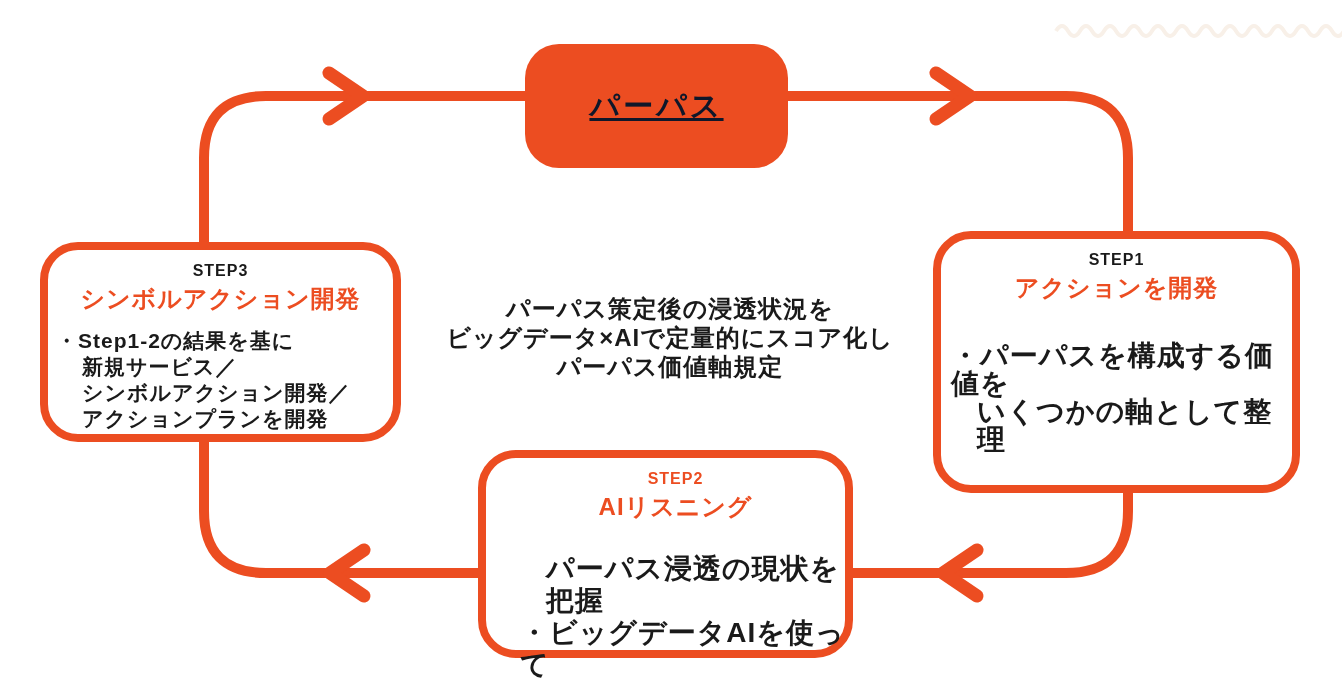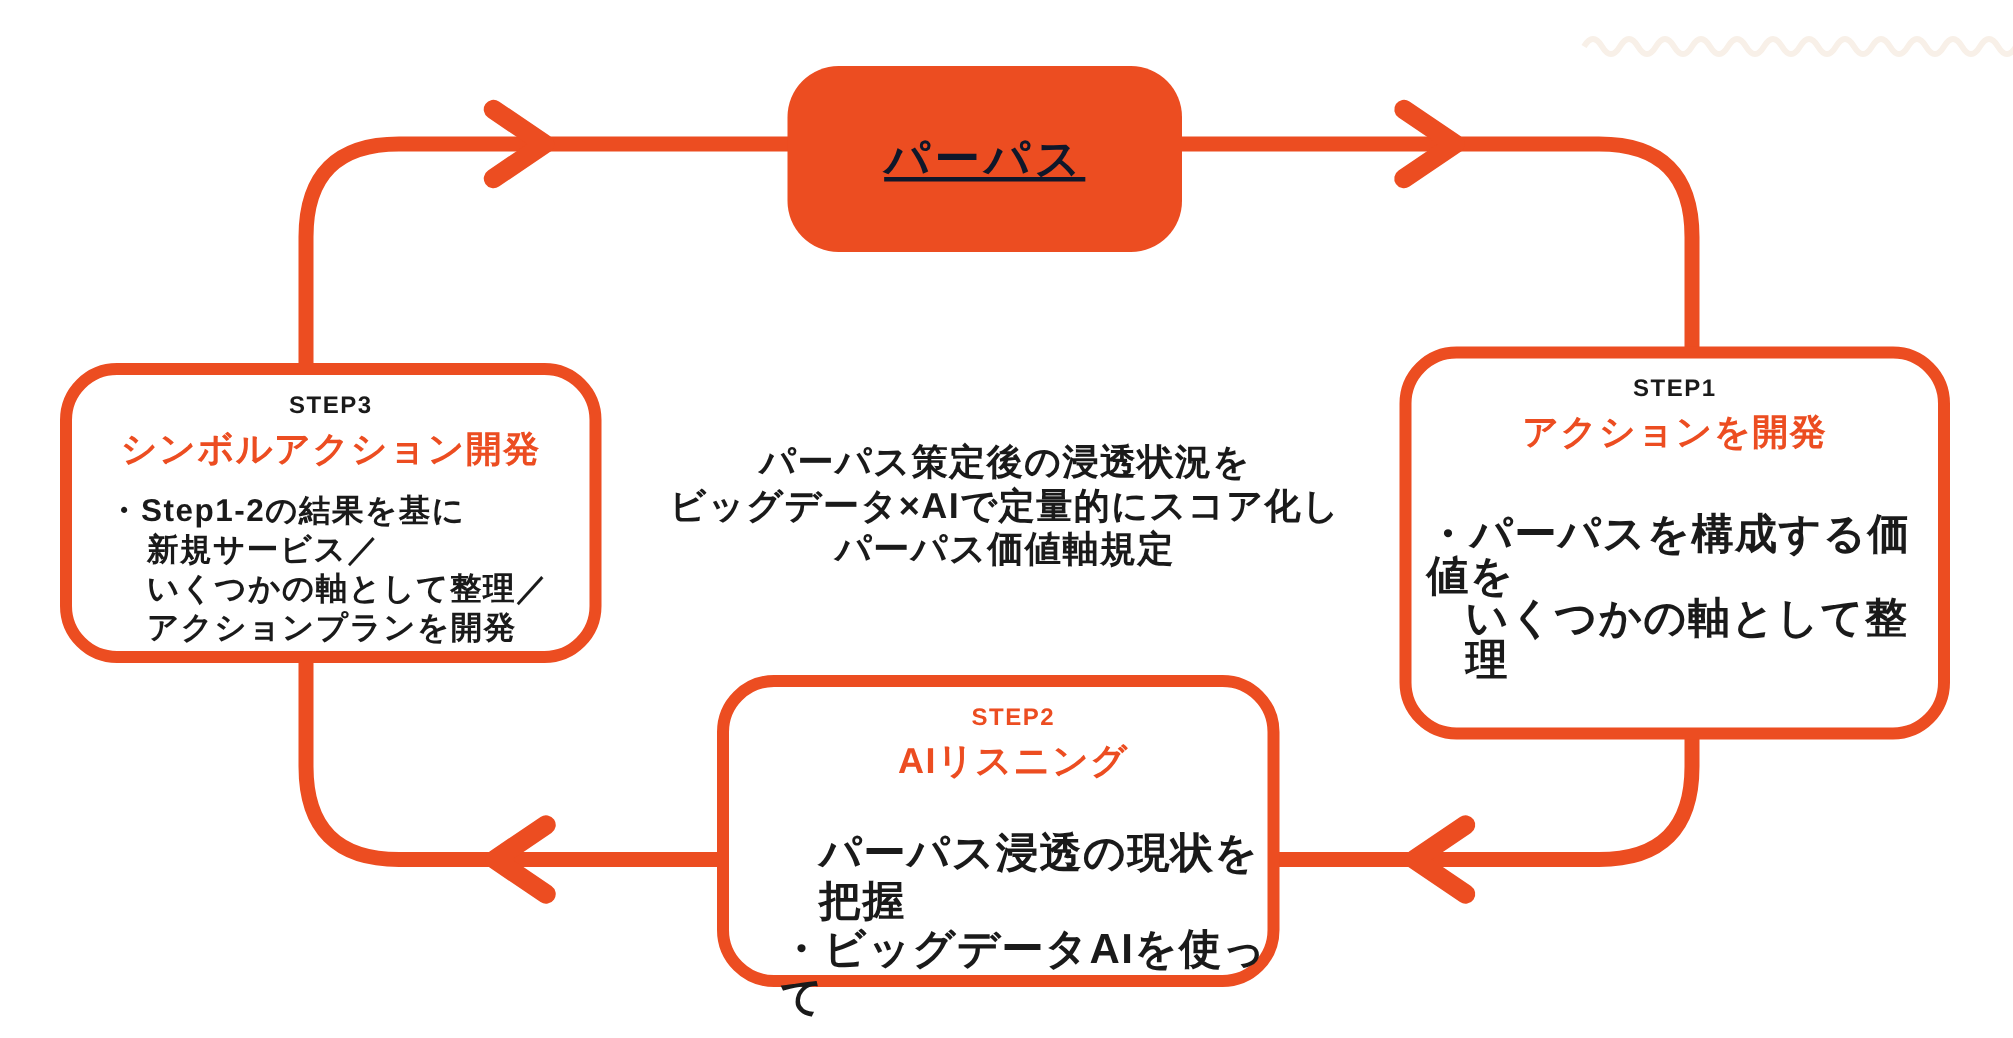--- a/index.html
+++ b/index.html
@@ -44,21 +44,21 @@
   .step-label{margin-top:12px;font-size:16px;letter-spacing:1px;color:var(--text);text-align:center;}
   .step2 .step-label{color:var(--accent);}
   .step-title{margin-top:3px;font-size:24px;letter-spacing:1px;color:var(--accent);}
 
   .step-bullets{
     text-align:left;
     font-size:28px;letter-spacing:1px;color:var(--text);
   }
   .step1 .step-bullets{margin-top:38px;padding-left:10px;line-height:28px;}
   .step2 .step-bullets{margin-top:30px;padding-left:14px;line-height:32px;}
-  .step3 .step-bullets{margin-top:13px;padding-left:24px;line-height:26px;font-size:21px;}
+  .step3 .step-bullets{margin-top:13px;padding-left:8px;line-height:26px;font-size:21px;}
   .bullet-line.indent{padding-left:26px;}
 
   .center-note{
     position:absolute;z-index:2;
     left:402px;top:294px;width:536px;
     text-align:center;
     font-size:24px;line-height:29px;letter-spacing:1px;
     color:var(--text);
   }
 </style>
@@ -100,21 +100,21 @@
       <div class="bullet-line">・ビッグデータAIを使って</div>
     </div>
   </div>
 
   <div class="step-box step3">
     <div class="step-label">STEP3</div>
     <div class="step-title">シンボルアクション開発</div>
     <div class="step-bullets">
       <div class="bullet-line">・Step1-2の結果を基に</div>
       <div class="bullet-line indent">新規サービス／</div>
-      <div class="bullet-line indent">いくつかの軸として整理／</div>
+      <div class="bullet-line indent">シンボルアクション開発／</div>
       <div class="bullet-line indent">アクションプランを開発</div>
     </div>
   </div>
 
   <div class="center-note">
     <div>パーパス策定後の浸透状況を</div>
     <div>ビッグデータ×AIで定量的にスコア化し</div>
     <div>パーパス価値軸規定</div>
   </div>
 

